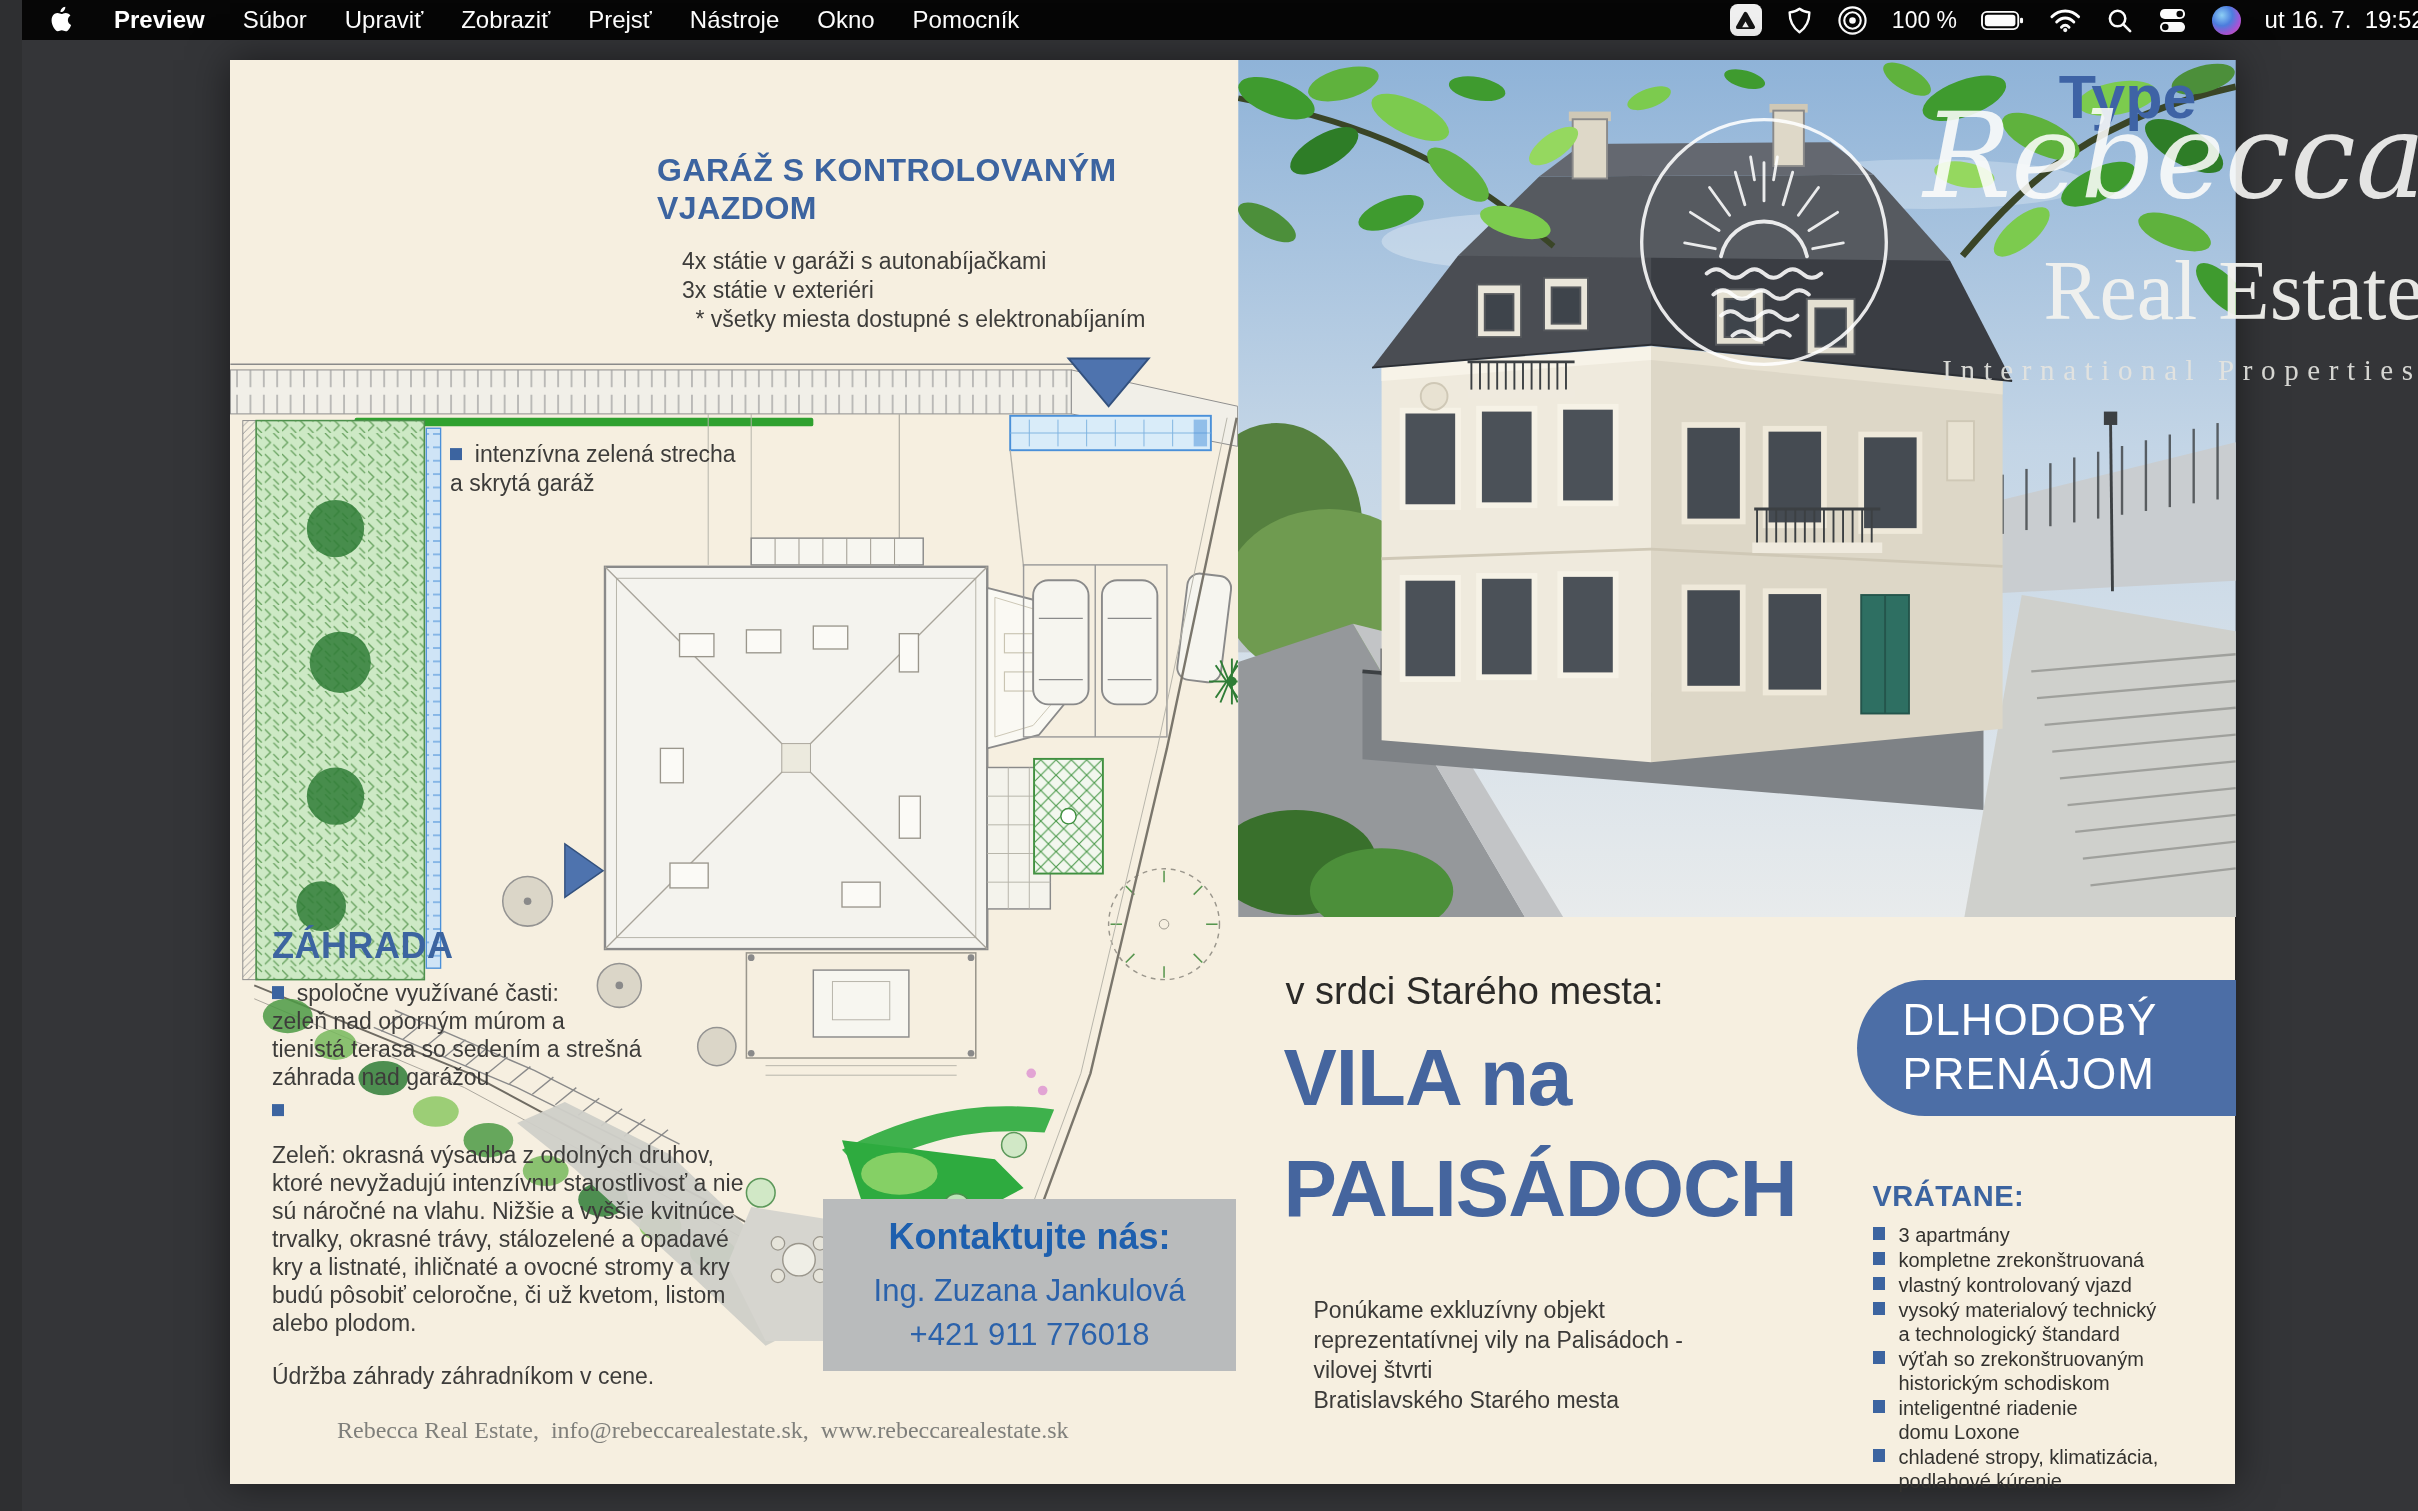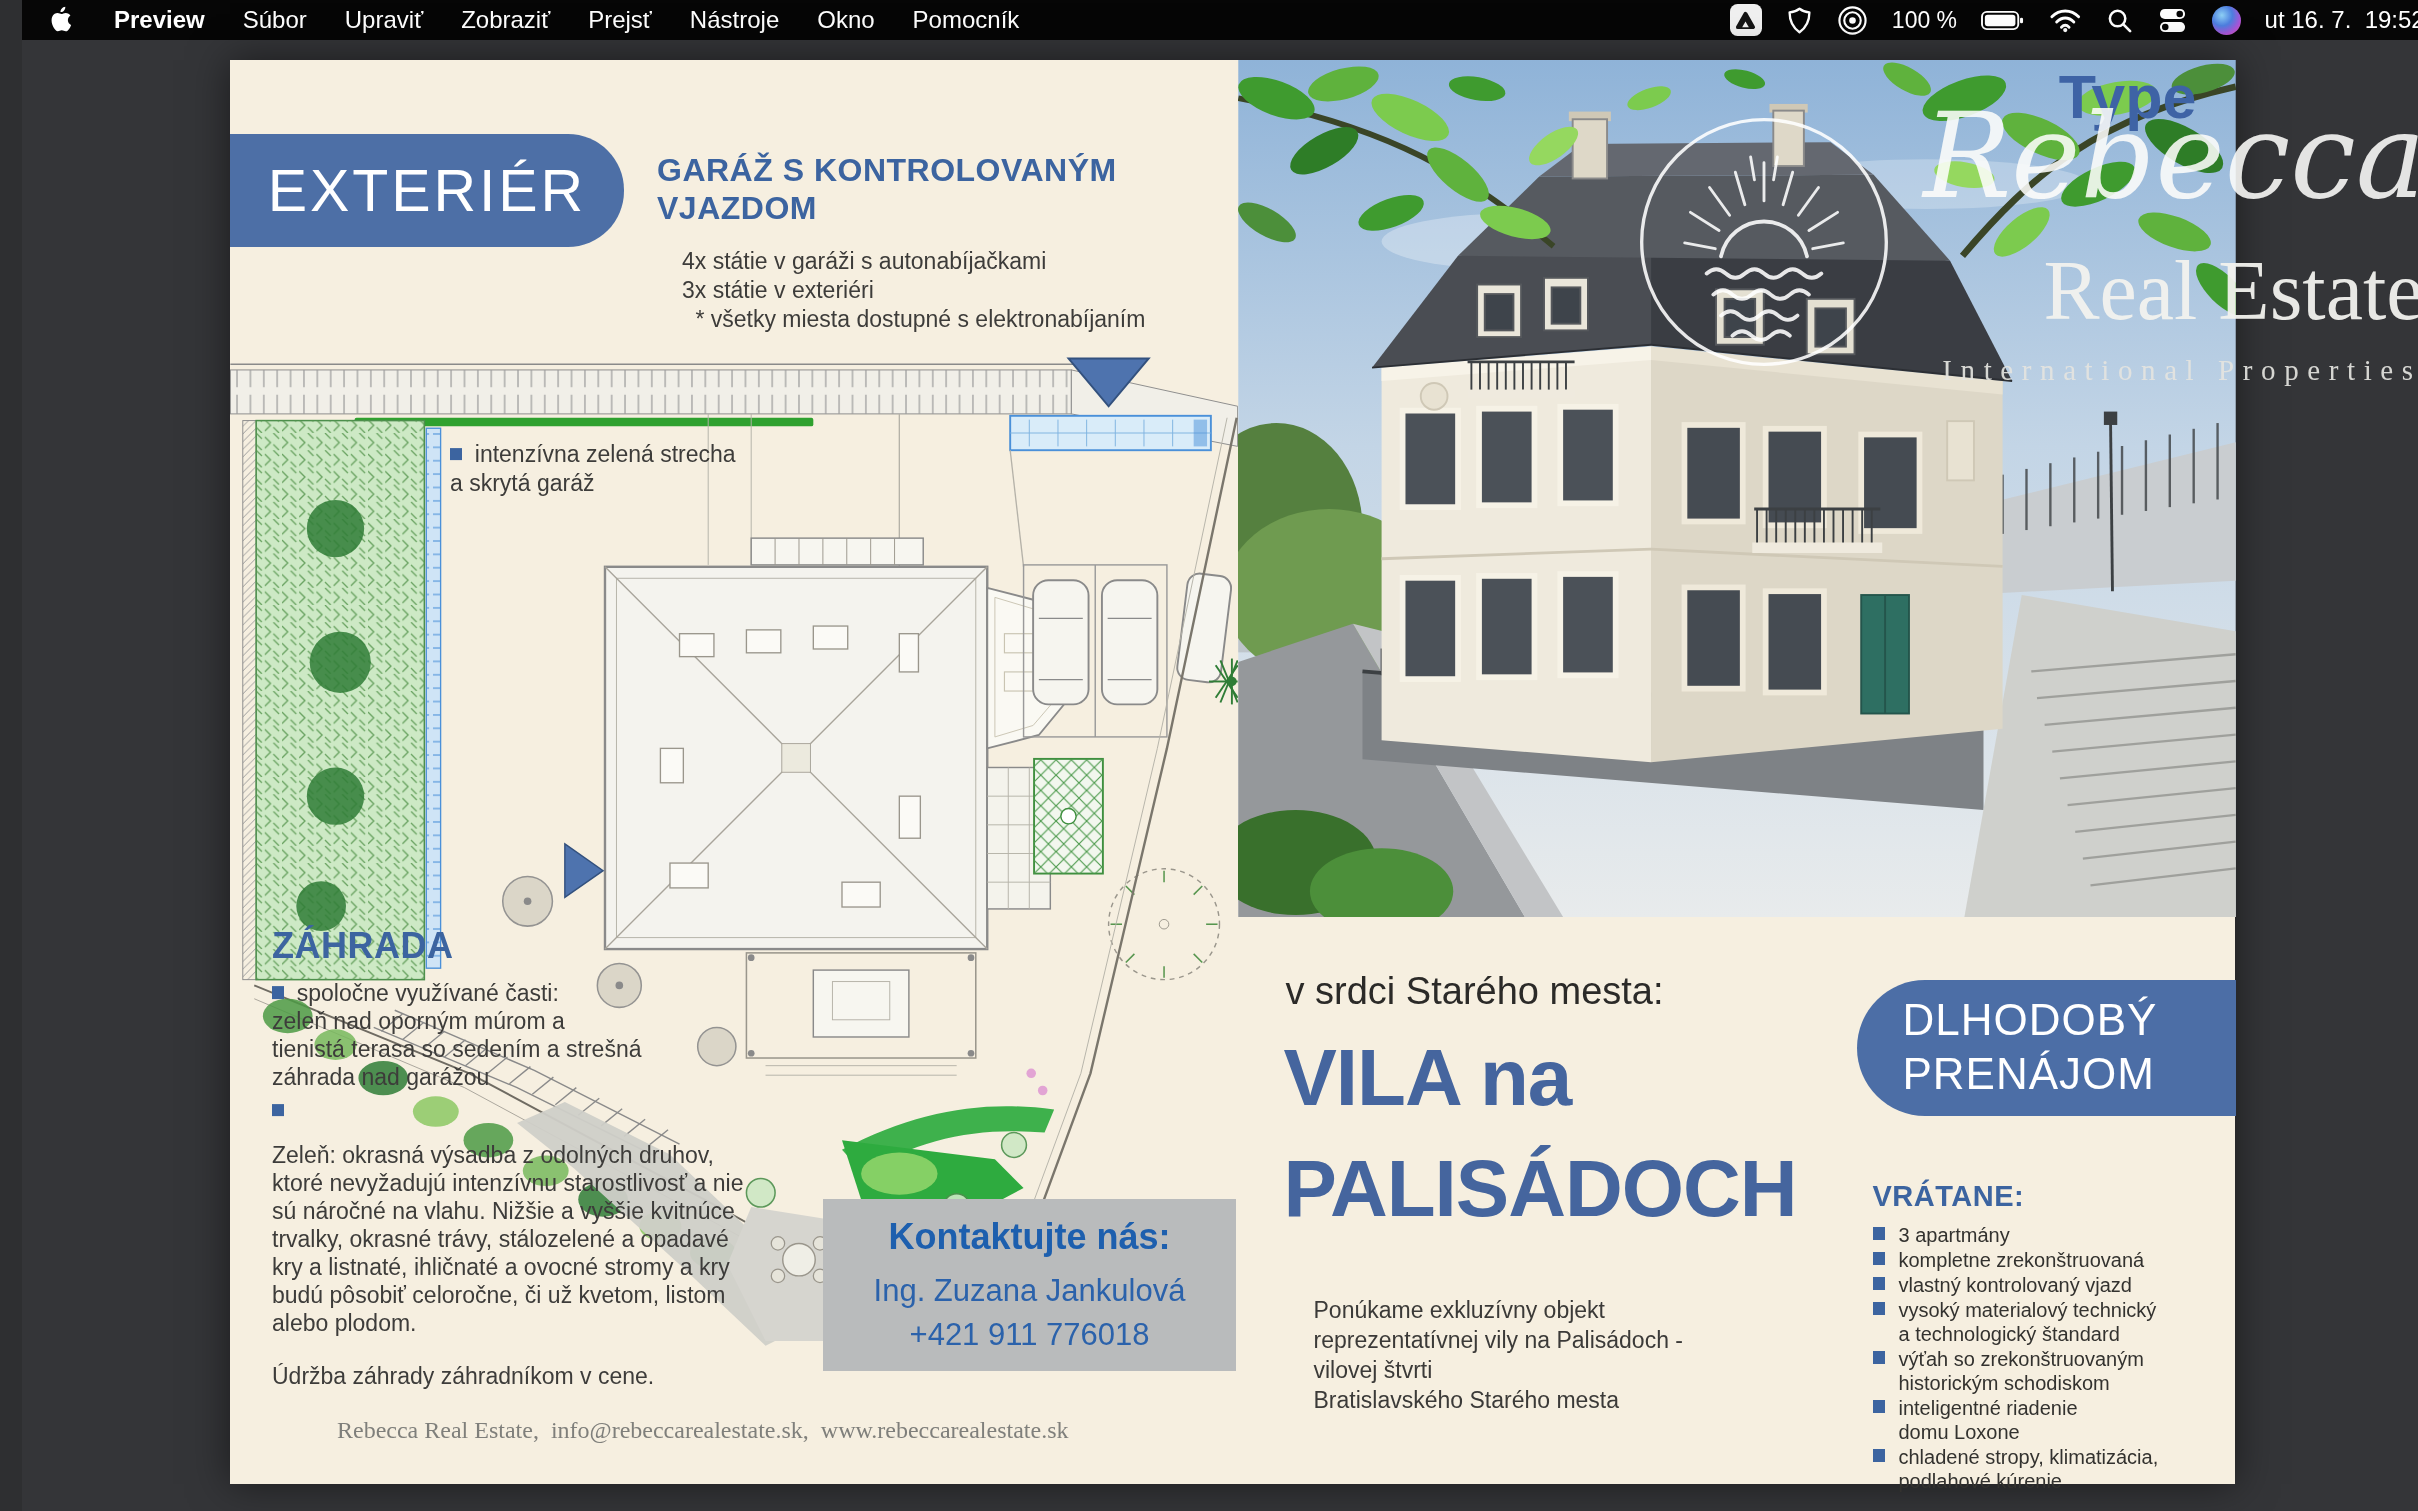--- a/index.html
+++ b/index.html
@@ -163,23 +163,20 @@
       </span>
       <span class="siri"></span>
       <span class="clock">ut 16. 7.  19:52</span>
     </div>
   </div>
 
   <div id="document">
 
     <div class="page" id="left-page">
 
-      <div class="pill">
-        <span>EXTERIÉR</span>
-      </div>
 
       <div class="garaz">GARÁŽ S KONTROLOVANÝM
 VJAZDOM</div>
 
       <div class="parking">
         <div>4x státie v garáži s autonabíjačkami</div>
         <div>3x státie v exteriéri</div>
         <div>* všetky miesta dostupné s elektronabíjaním</div>
       </div>
 

